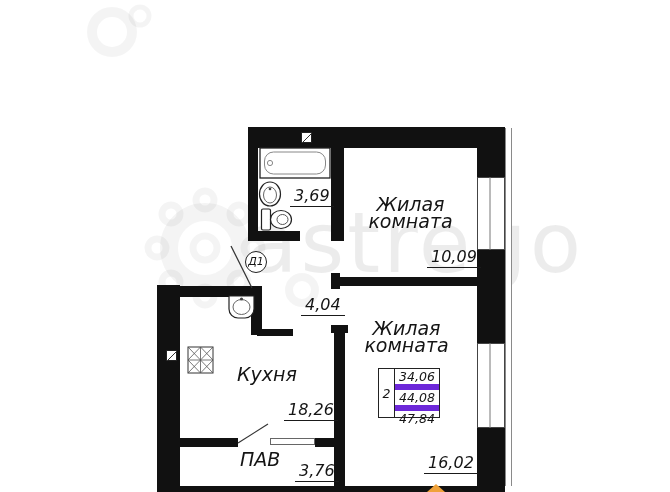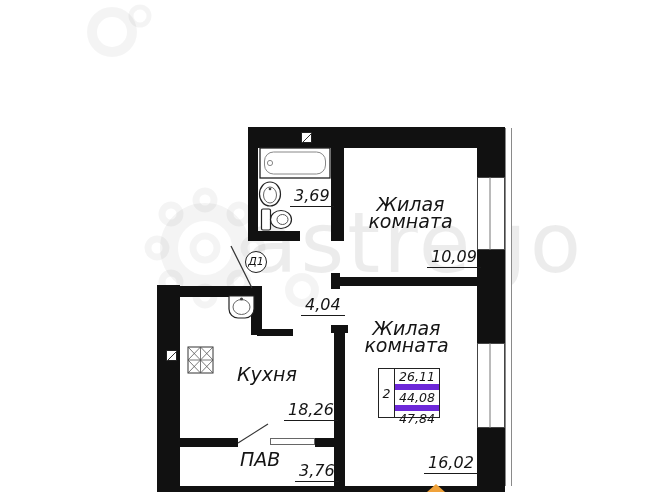--- a/index.html
+++ b/index.html
@@ -130,19 +130,19 @@
 
   <div class="lbl" style="left:240px;top:451px">ПАВ</div>
   <div class="lbl area" style="left:295px;top:462px">3,76</div>
 
   <div class="lbl name" style="left:354px;top:320px;width:105px">Жилая комната</div>
   <div class="lbl area" style="left:424px;top:454px">16,02</div>
 
   <div class="stamp">
     <div class="rooms">2</div>
     <div class="vals">
-      <div>26,11</div>
+      <div>34,06</div>
       <div>44,08</div>
       <div>47,84</div>
     </div>
   </div>
 
 </div>
 
 </body></html>

